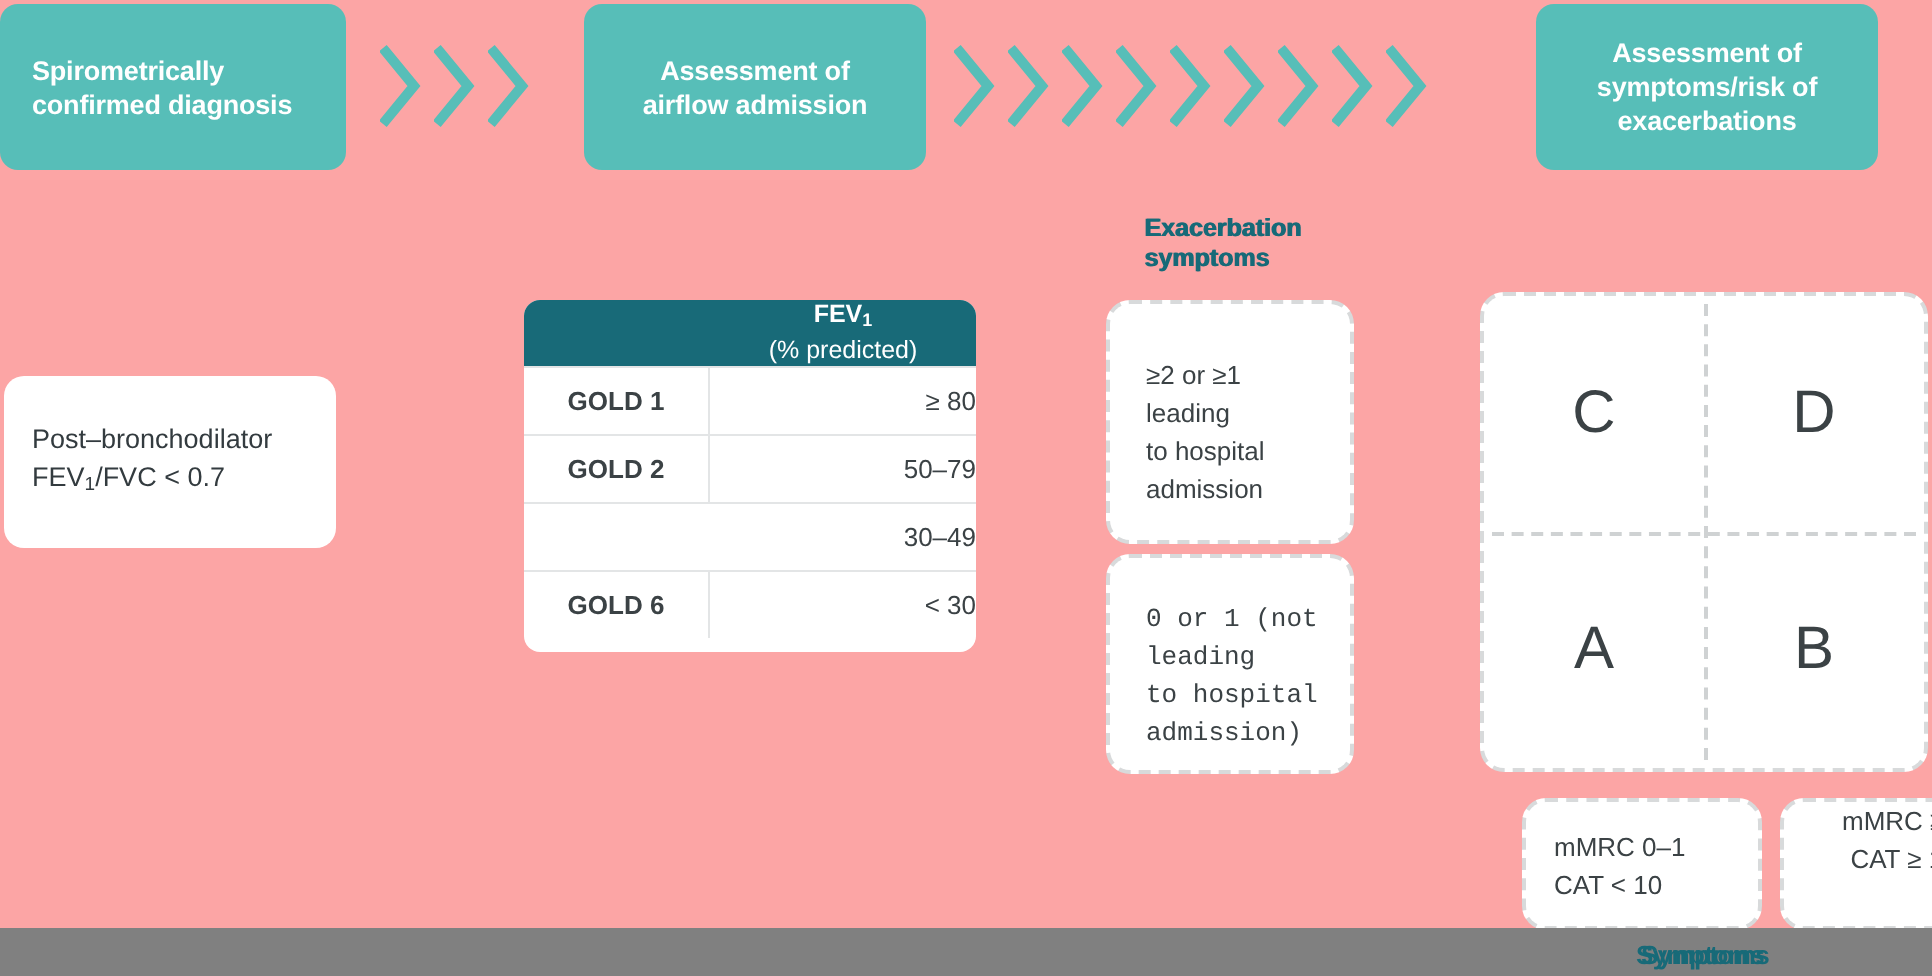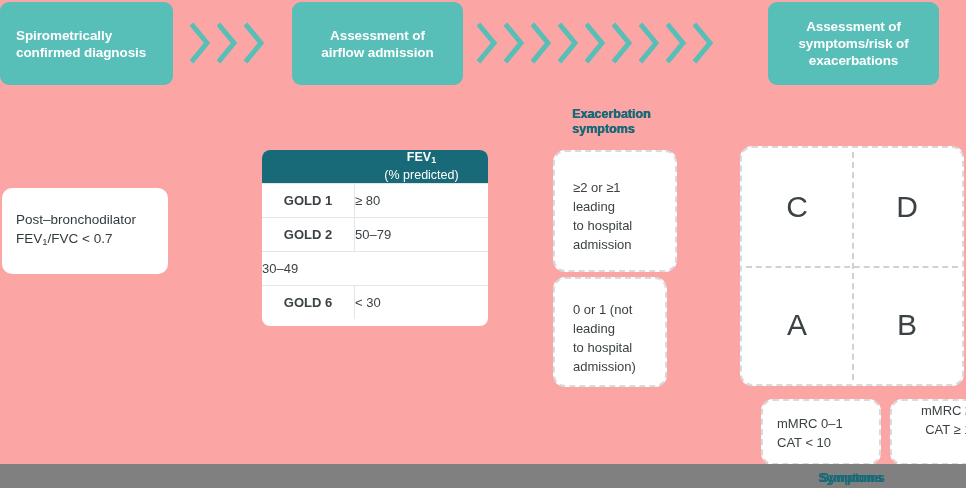--- a/index.html
+++ b/index.html
@@ -116,21 +116,21 @@
     color: #3b4245;
     border-right: 1px solid #e3e5e6;
     height: 100%;
     display: flex;
     align-items: center;
     justify-content: center;
     box-sizing: border-box;
   }
   .gold-cell-val {
     flex: 1;
-    text-align: left;
+    text-align: right;
     font-size: 13px;
     color: #3b4245;
   }
 
   
   #exac-label {
     position: absolute;
     left: 572px;
     top: 107px;
     width: 120px;
@@ -148,22 +148,23 @@
     box-sizing: border-box;
     color: #3b4245;
     font-size: 13px;
     line-height: 19px;
   }
   #exac-high {
     left: 553px; top: 150px; width: 124px; height: 122px;
     padding: 26px 0 0 18px;
   }
   #exac-low {
-    left: 553px; top: 277px; width: 114px; height: 110px;
+    left: 553px; top: 277px; width: 124px; height: 110px;
     padding: 21px 0 0 18px;
+    font-family: Liberation Mono, monospace;
   }
 
   
   #abcd-grid {
     position: absolute;
     left: 740px;
     top: 146px;
     width: 224px;
     height: 240px;
     background: #ffffff;

